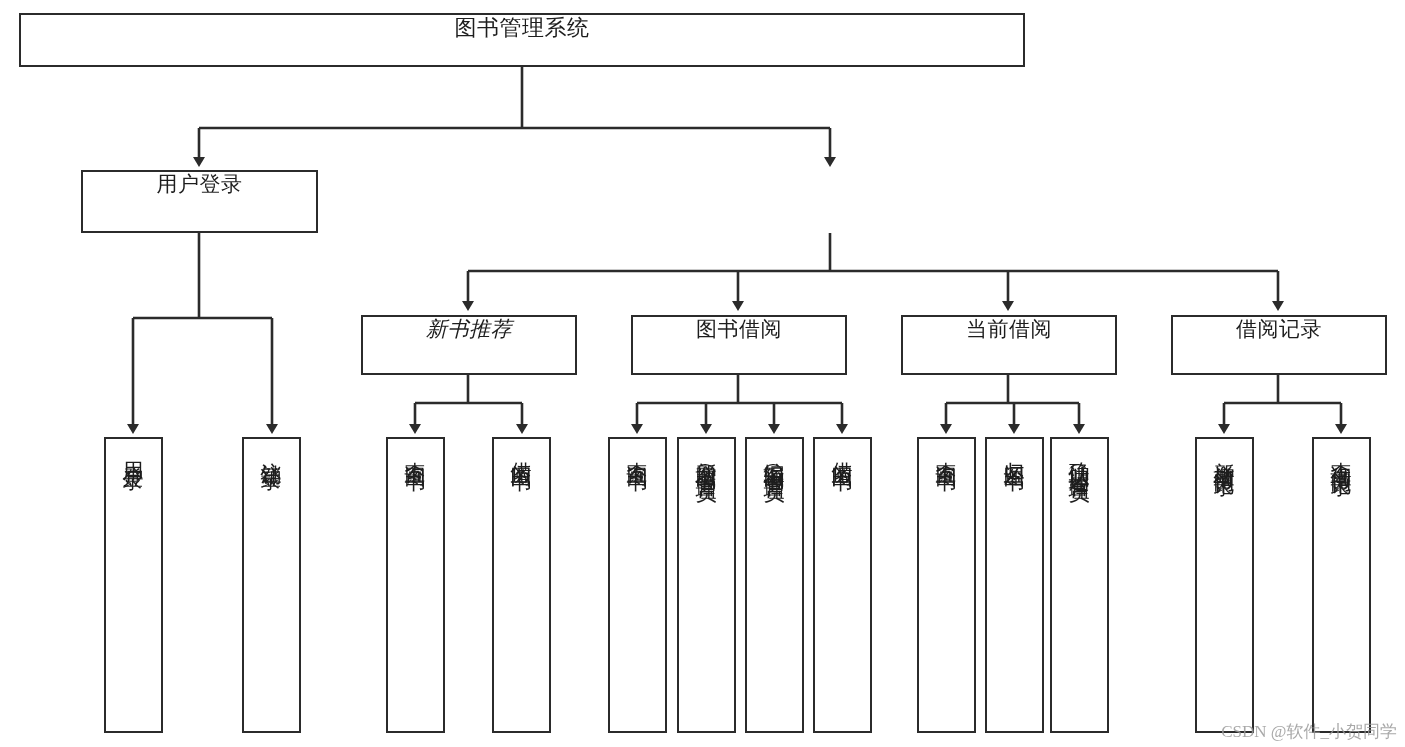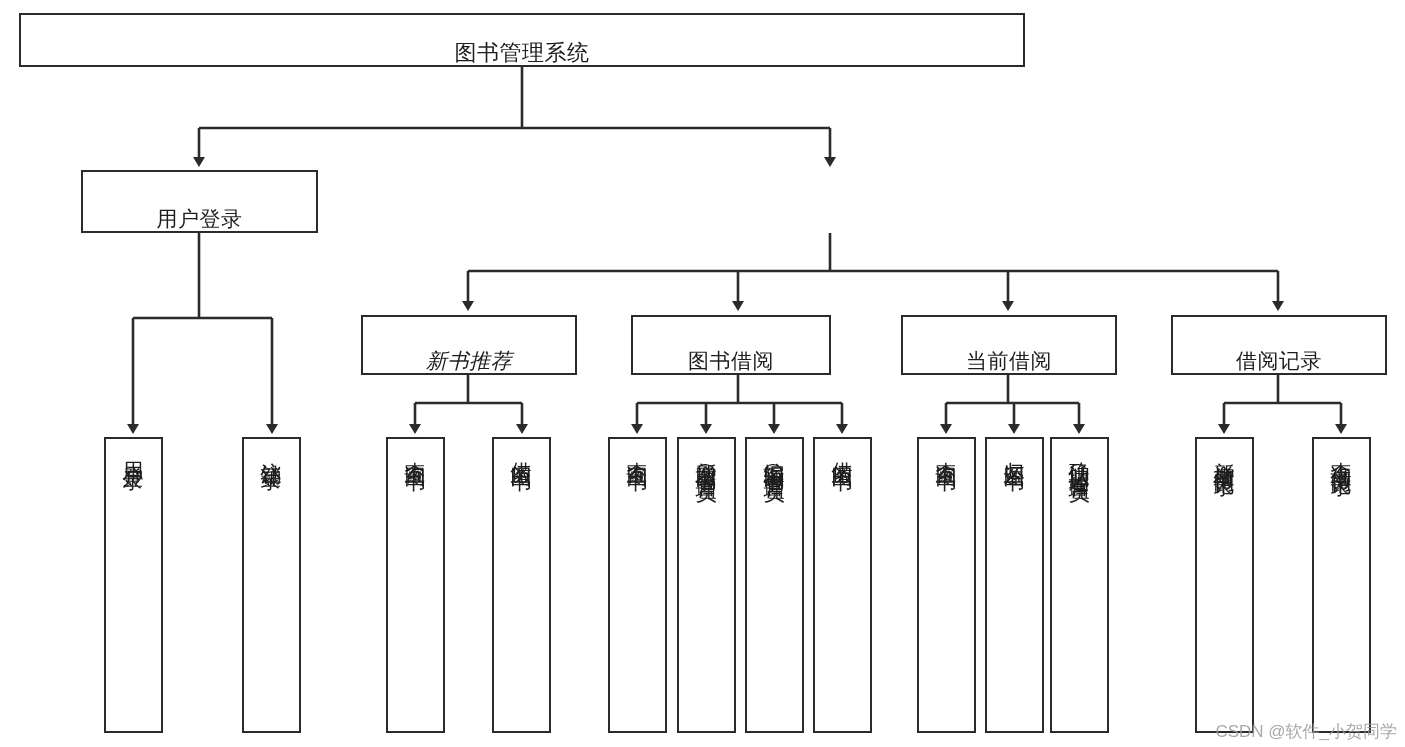--- a/index.html
+++ b/index.html
@@ -26,21 +26,21 @@
     top: 0;
     width: 1405px;
     height: 747px;
   }
   .node {
     position: absolute;
     box-sizing: border-box;
     background: #ffffff;
     border: 2px solid #2b2b2b;
     display: flex;
-    align-items: flex-end;
+    align-items: flex-start;
     justify-content: center;
     text-align: center;
     z-index: 2;
   }
   .node .label {
     display: block;
     line-height: 1.15;
     color: #1d1d1d;
     letter-spacing: 0.5px;
   }
@@ -67,21 +67,21 @@
   }
   .watermark {
     position: absolute;
     right: 8px;
     bottom: 4px;
     font-size: 17px;
     color: #9a9a9a;
     opacity: 0.85;
     white-space: nowrap;
     z-index: 5;
-    font-family: Liberation Sans, sans-serif;
+    font-family: Liberation Serif, serif;
   }
 </style>
 </head>
 <body>
 
 <div id="canvas">
 
   <svg id="wires" viewBox="0 0 1405 747" xmlns="http://www.w3.org/2000/svg">
     <defs>
       <marker id="arrow" markerWidth="10" markerHeight="12" refX="1" refY="6" orient="auto" markerUnits="userSpaceOnUse">
@@ -141,21 +141,21 @@
     <span class="label">图书管理系统</span>
   </div>
 
   <div class="node horizontal" style="left:81px; top:170px; width:237px; height:63px;">
     <span class="label">用户登录</span>
   </div>
 
   <div class="node horizontal" style="left:361px; top:315px; width:216px; height:60px;font-style:italic;">
     <span class="label">新书推荐</span>
   </div>
-  <div class="node horizontal" style="left:631px; top:315px; width:200px; height:60px;">
+  <div class="node horizontal" style="left:631px; top:315px; width:216px; height:60px;">
     <span class="label">图书借阅</span>
   </div>
   <div class="node horizontal" style="left:1171px; top:315px; width:216px; height:60px;">
     <span class="label">借阅记录</span>
   </div>
   <div class="node horizontal" style="left:901px; top:315px; width:216px; height:60px;">
     <span class="label">当前借阅</span>
   </div>
 
   <div class="node vertical" style="left:104px; top:437px; width:59px; height:296px;">

